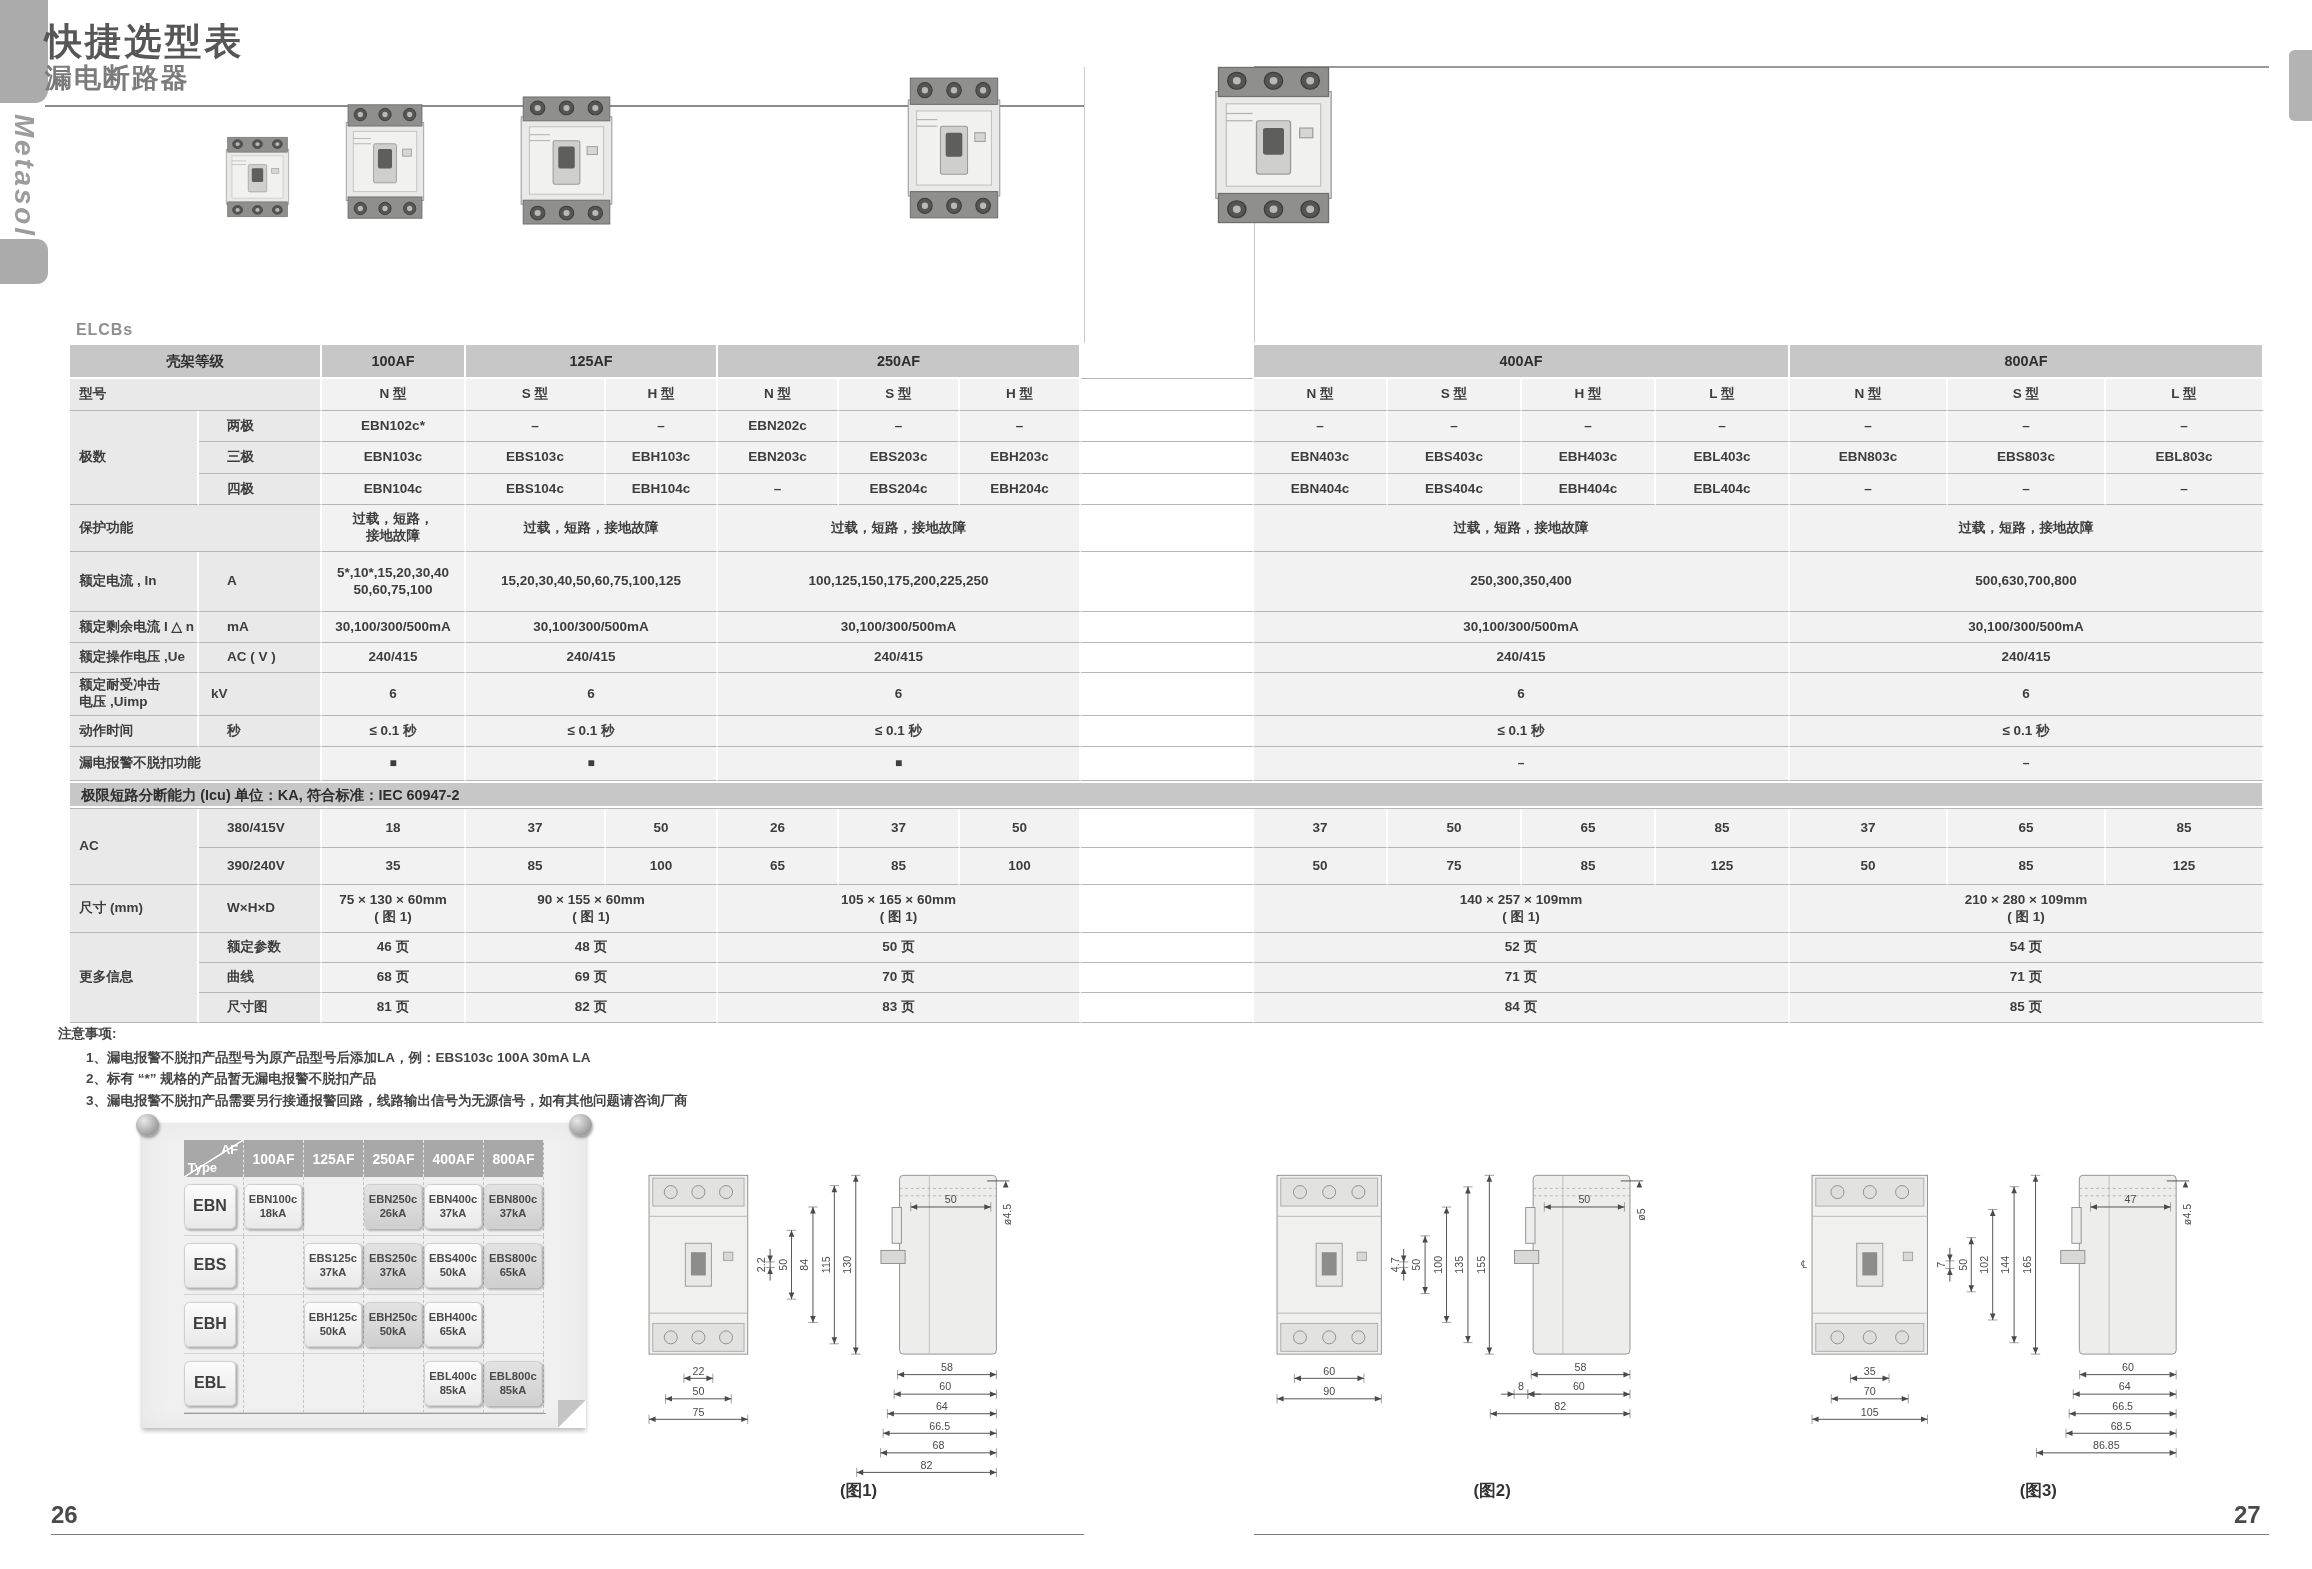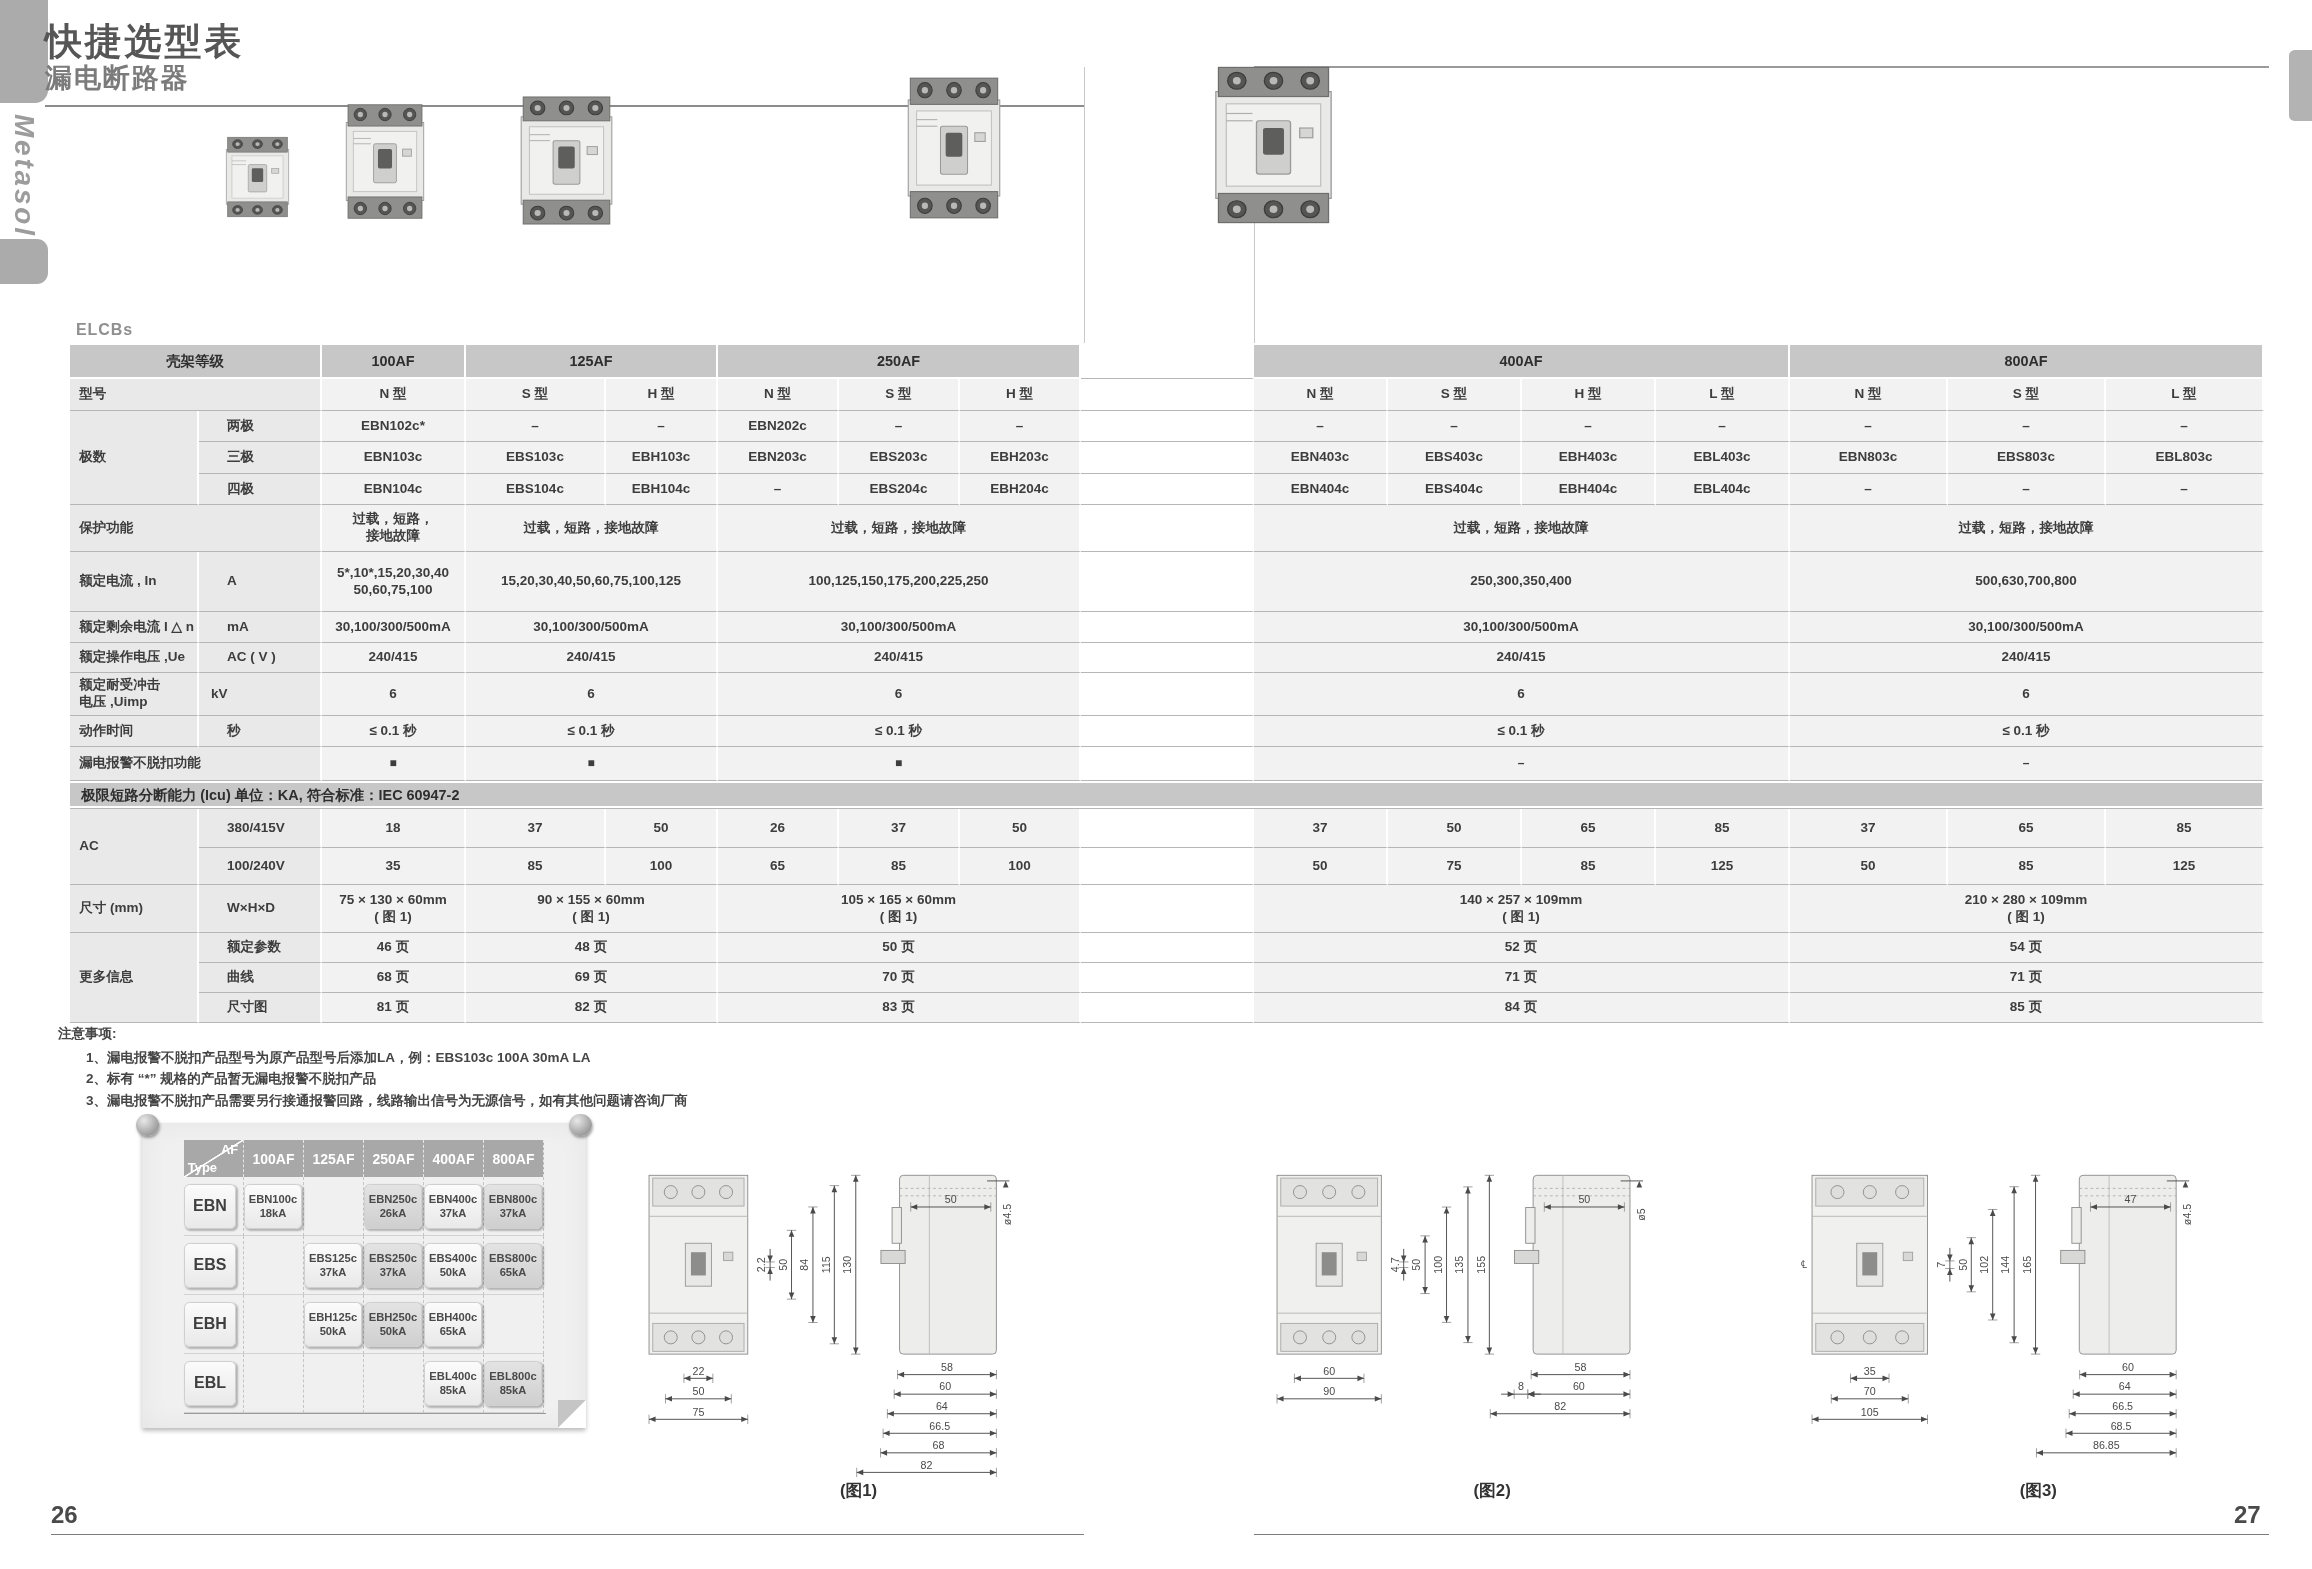--- a/index.html
+++ b/index.html
@@ -351,21 +351,21 @@
     <div class="cell" style="grid-area: 14 / 7;">37</div>
     <div class="cell" style="grid-area: 14 / 8;">50</div>
     <div class="cell" style="grid-area: 14 / 10;">37</div>
     <div class="cell" style="grid-area: 14 / 11;">50</div>
     <div class="cell" style="grid-area: 14 / 12;">65</div>
     <div class="cell" style="grid-area: 14 / 13;">85</div>
     <div class="cell" style="grid-area: 14 / 14;">37</div>
     <div class="cell" style="grid-area: 14 / 15;">65</div>
     <div class="cell" style="grid-area: 14 / 16;">85</div>
     <div class="gut" style="grid-area: 14 / 9;"></div>
-    <div class="lbl unit" style="grid-area: 15 / 2;">100/240V</div>
+    <div class="lbl unit" style="grid-area: 15 / 2;">390/240V</div>
     <div class="cell" style="grid-area: 15 / 3;">35</div>
     <div class="cell" style="grid-area: 15 / 4;">85</div>
     <div class="cell" style="grid-area: 15 / 5;">100</div>
     <div class="cell" style="grid-area: 15 / 6;">65</div>
     <div class="cell" style="grid-area: 15 / 7;">85</div>
     <div class="cell" style="grid-area: 15 / 8;">100</div>
     <div class="cell" style="grid-area: 15 / 10;">50</div>
     <div class="cell" style="grid-area: 15 / 11;">75</div>
     <div class="cell" style="grid-area: 15 / 12;">85</div>
     <div class="cell" style="grid-area: 15 / 13;">125</div>

